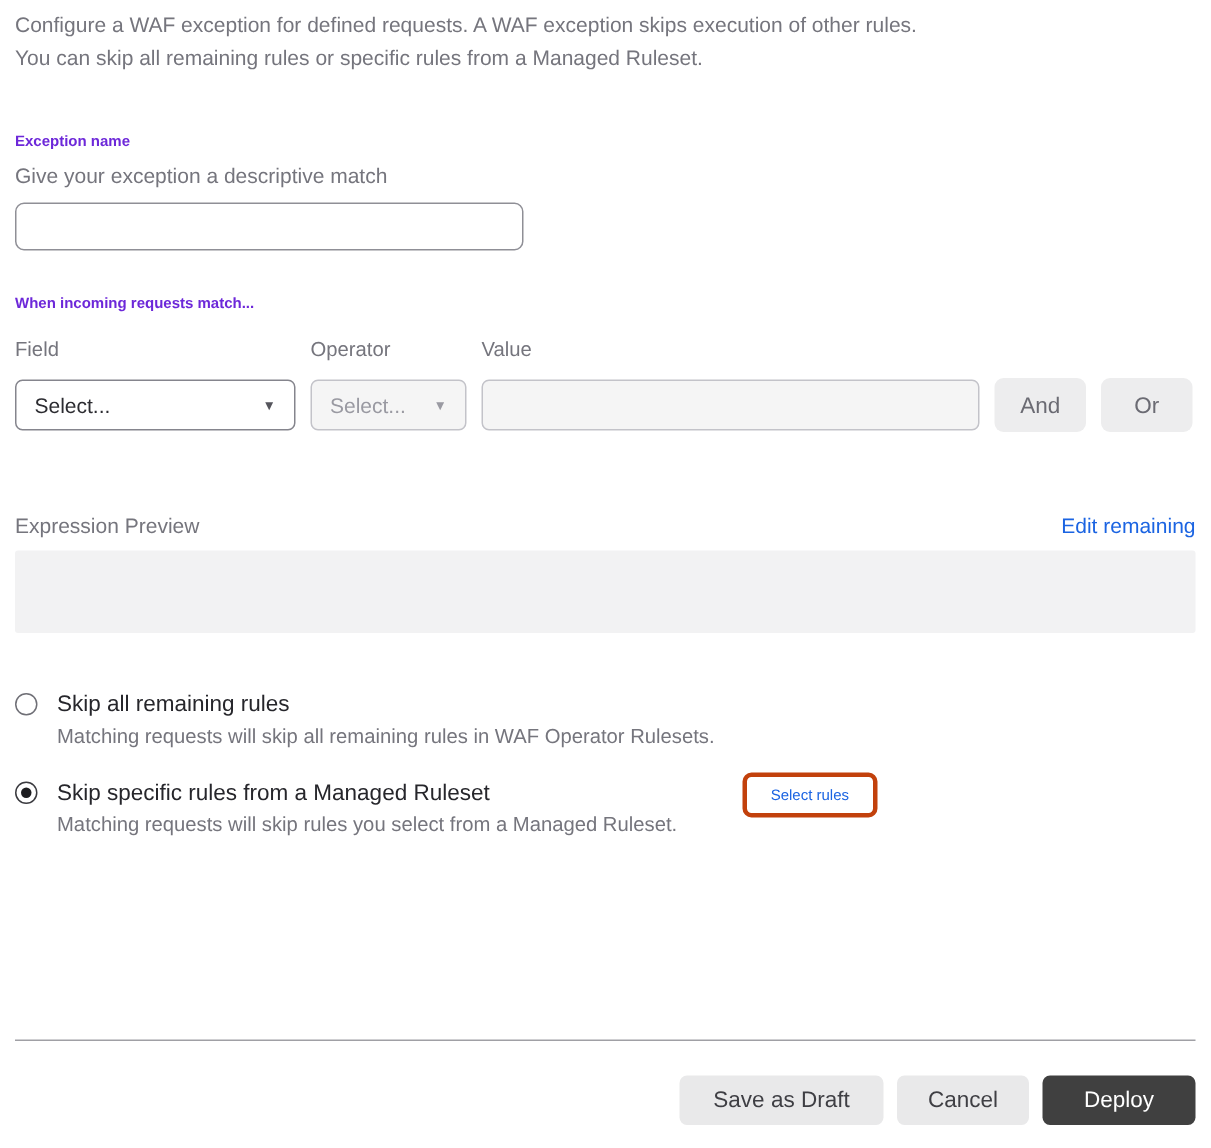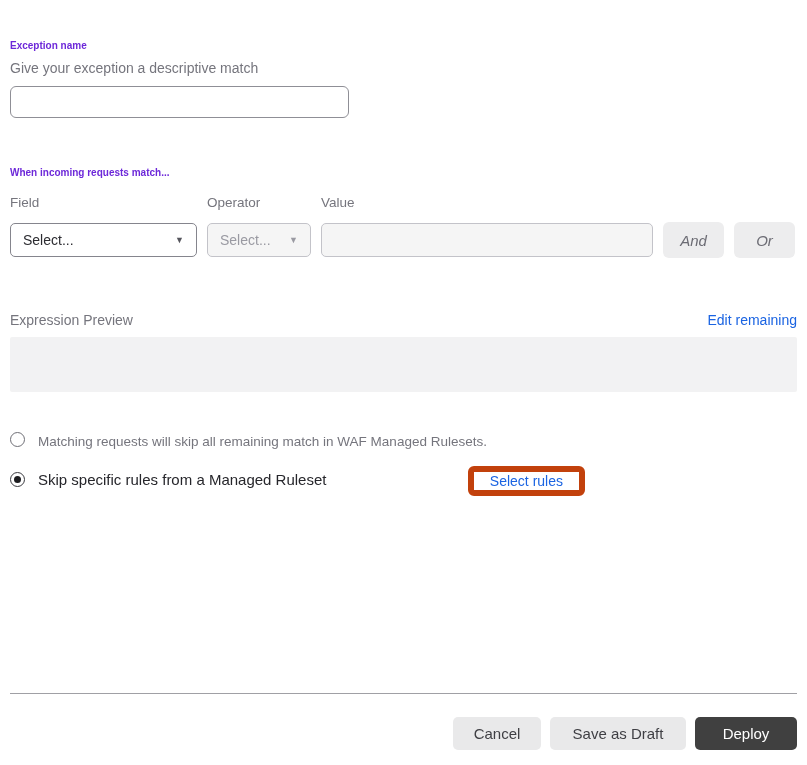--- a/index.html
+++ b/index.html
@@ -54,21 +54,21 @@
     border-radius: 6px;
     background: #ffffff;
     font-family: "Liberation Sans", sans-serif;
     font-size: 14px;
     color: #26262b;
     padding: 0 10px;
     outline: none;
   }
 
   
-  .sec-match { margin-top: 45px; }
+  .sec-match { margin-top: 26px; }
   .match-labels {
     margin-top: 12px;
     display: flex;
     font-size: 13.5px;
     color: #75757d;
     line-height: 17px;
   }
   .match-labels .lbl-field    { width: 197px; }
   .match-labels .lbl-operator { width: 114px; }
   .match-labels .lbl-value    { width: 332px; }
@@ -117,21 +117,20 @@
   .logic-btn {
     width: 61px;
     height: 36px;
     background: #ededee;
     border: none;
     border-radius: 6px;
     font-family: "Liberation Sans", sans-serif;
     font-size: 15px;
     color: #6b6b73;
     cursor: pointer;
-    font-style: italic;
   }
 
   
   .sec-expression { margin-top: 53px; }
   .expr-head {
     display: flex;
     justify-content: space-between;
     align-items: baseline;
     font-size: 14px;
     line-height: 18px;
@@ -196,24 +195,24 @@
     line-height: 17px;
   }
   .option-spacer { flex: 1; }
   .select-rules-btn {
     margin-left: 12px;
     margin-right: 212px;
     margin-top: -4px;
     height: 30px;
     padding: 0 16px;
     background: #ffffff;
-    border: 6px solid #c2410c;
+    border: 3px solid #c2410c;
     border-radius: 6px;
     font-family: "Liberation Sans", sans-serif;
-    font-size: 14px;
+    font-size: 10px;
     color: #1b64e2;
     cursor: pointer;
     flex: 0 0 auto;
     text-align: center;
   }
 
   
   .divider {
     position: absolute;
     left: 10px;
@@ -249,20 +248,24 @@
     width: 102px;
     background: #404040;
     color: #ffffff;
   }
 </style>
 </head>
 <body>
 
 <div class="page">
 
+  <p class="page-desc">
+    <span>Configure a WAF exception for defined requests. A WAF exception skips execution of other rules.</span><br>
+    <span>You can skip all remaining rules or specific rules from a Managed Ruleset.</span>
+  </p>
 
   <section class="sec-exception">
     <h2 class="section-heading">Exception name</h2>
     <div class="hint">Give your exception a descriptive match</div>
     <input class="text-input" type="text" placeholder="" style="">
   </section>
 
   <section class="sec-match">
     <h2 class="section-heading">When incoming requests match...</h2>
     <div class="match-labels">
@@ -291,35 +294,37 @@
       <a class="expr-link">Edit remaining</a>
     </div>
     <div class="expr-box"></div>
   </section>
 
   <section class="sec-then">
 
     <div class="option-row first">
       <span class="radio"></span>
       <div class="option-texts">
-        <div class="option-desc">Matching requests will skip all remaining match in WAF Managed Rulesets.</div>
+        <div class="option-label">Skip all remaining rules</div>
+        <div class="option-desc">Matching requests will skip all remaining rules in WAF Operator Rulesets.</div>
       </div>
     </div>
 
     <div class="option-row second">
       <span class="radio checked"></span>
       <div class="option-texts">
         <div class="option-label">Skip specific rules from a Managed Ruleset</div>
+        <div class="option-desc">Matching requests will skip rules you select from a Managed Ruleset.</div>
       </div>
       <div class="option-spacer"></div>
       <button class="select-rules-btn">Select rules</button>
     </div>
   </section>
 
   <div class="divider"></div>
 
   <div class="footer-actions">
+    <button class="btn btn-gray btn-draft">Save as Draft</button>
     <button class="btn btn-gray btn-cancel">Cancel</button>
-    <button class="btn btn-gray btn-draft">Save as Draft</button>
     <button class="btn btn-deploy">Deploy</button>
   </div>
 
 </div>
 
 </body></html>

